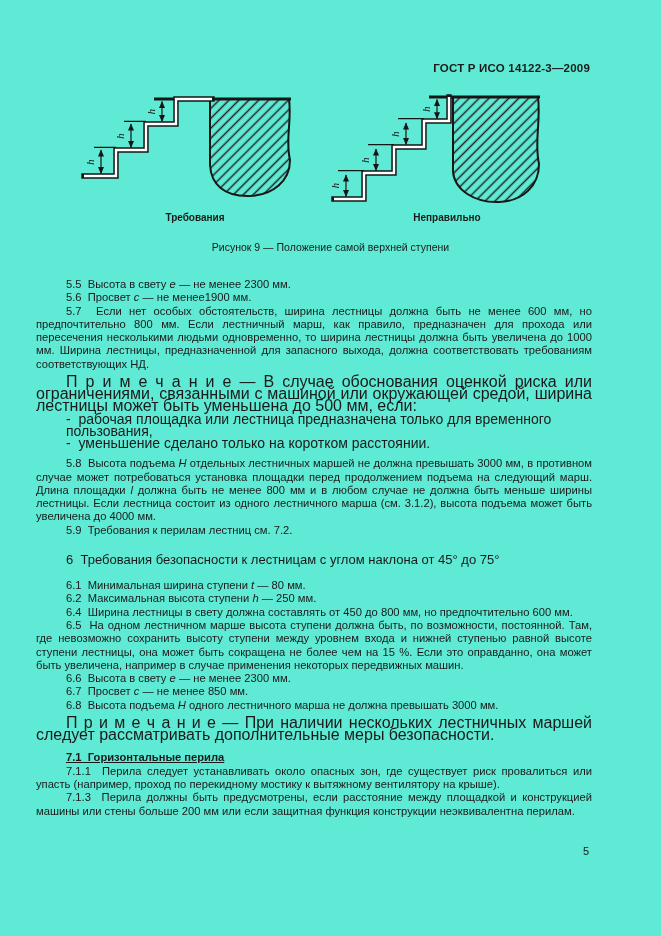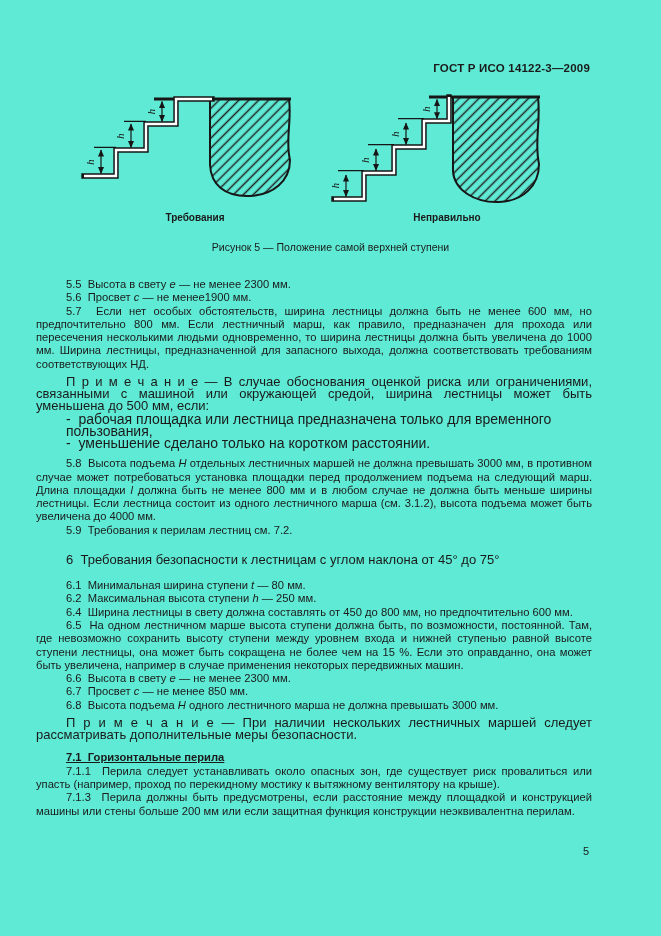--- a/index.html
+++ b/index.html
@@ -29,21 +29,21 @@
     position:absolute;top:241px;left:0;right:0;text-align:center;font-size:10.5px;
   }
 
   .doc-body{
     position:absolute;top:275px;left:36px;width:556px;
     font-size:11.2px;line-height:13.3px;
   }
   .doc-body p{margin:0;}
   .doc-body p:first-child{margin-top:3px;}
   p.body{text-align:justify;text-indent:30px;}
-  p.note{font-size:13px;line-height:12.2px;text-align:justify;text-indent:30px;margin-top:5px;}
+  p.note{font-size:16px;line-height:12.2px;text-align:justify;text-indent:30px;margin-top:5px;}
   p.note-item{font-size:14px;line-height:12.2px;padding-left:30px;}
   p.note-item + p.body{margin-top:8px;}
   p.heading{font-weight:normal;font-size:13px;line-height:15px;text-indent:30px;margin:15px 0 12px;}
   p.subheading{font-weight:bold;text-indent:30px;margin:10px 0 0;text-decoration:underline;}
   p i{font-style:italic;}
 
   .page-number{
     position:absolute;top:845px;right:72px;font-size:11px;
   }
   svg text.dim{
@@ -105,21 +105,21 @@
         <line x1="18" y1="89" x2="18" y2="110.5" marker-start="url(#arB)" marker-end="url(#arB)"></line>
       </g>
       <text class="dim" x="101.5" y="23" text-anchor="middle" transform="rotate(-90 101.5 23)">h</text>
       <text class="dim" x="70.5" y="48" text-anchor="middle" transform="rotate(-90 70.5 48)">h</text>
       <text class="dim" x="40.5" y="74" text-anchor="middle" transform="rotate(-90 40.5 74)">h</text>
       <text class="dim" x="10.5" y="99.5" text-anchor="middle" transform="rotate(-90 10.5 99.5)">h</text>
     </svg>
 
     <div class="fig-label correct">Требования</div>
     <div class="fig-label incorrect">Неправильно</div>
-    <div class="fig-caption">Рисунок 5 — Положение самой верхней ступени</div>
+    <div class="fig-caption">Рисунок 9 — Положение самой верхней ступени</div>
   </div>
 
   <div class="doc-body">
       <p class="body">5.5&nbsp; Высота в свету <i>e</i> — не менее 2300 мм.</p>
       <p class="body">5.6&nbsp; Просвет <i>c</i> — не менее1900 мм.</p>
       <p class="body">5.7&nbsp; Если нет особых обстоятельств, ширина лестницы должна быть не менее 600 мм, но предпочтительно 800 мм. Если лестничный марш, как правило, предназначен для прохода или пересечения несколькими людьми одновременно, то ширина лестницы должна быть увеличена до 1000 мм. Ширина лестницы, предназначенной для запасного выхода, должна соответствовать требованиям соответствующих НД.</p>
       <p class="note">П р и м е ч а н и е — В случае обоснования оценкой риска или ограничениями, связанными с машиной или окружающей средой, ширина лестницы может быть уменьшена до 500 мм, если:</p>
       <p class="note-item">-&nbsp; рабочая площадка или лестница предназначена только для временного пользования,</p>
       <p class="note-item">-&nbsp; уменьшение сделано только на коротком расстоянии.</p>
       <p class="body">5.8&nbsp; Высота подъема <i>H</i> отдельных лестничных маршей не должна превышать 3000 мм, в противном случае может потребоваться установка площадки перед продолжением подъема на следующий марш. Длина площадки <i>l</i> должна быть не менее 800 мм и в любом случае не должна быть меньше ширины лестницы. Если лестница состоит из одного лестничного марша (см. 3.1.2), высота подъема может быть увеличена до 4000 мм.</p>

